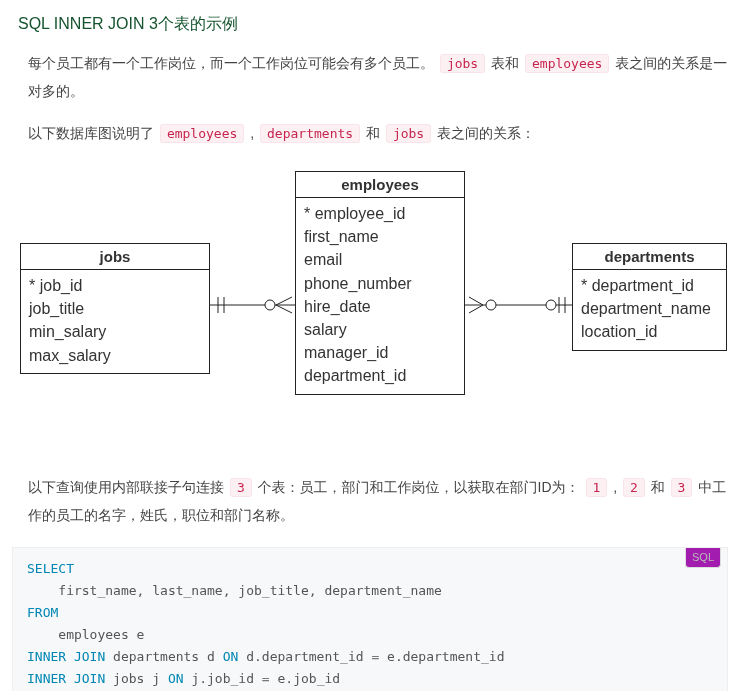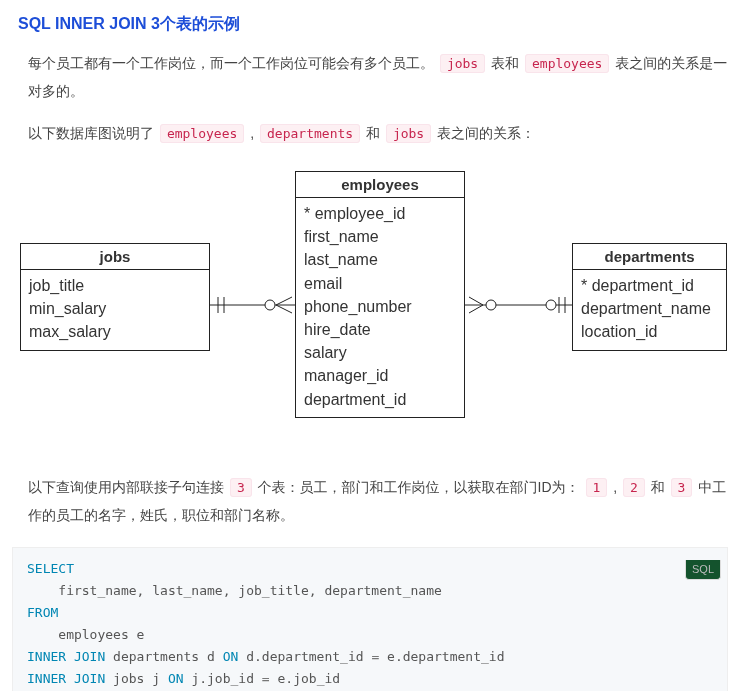--- a/index.html
+++ b/index.html
@@ -7,23 +7,23 @@
     margin: 0;
     padding: 10px 12px;
     font-family: -apple-system, "Microsoft YaHei", "PingFang SC", sans-serif;
     font-size: 14px;
     color: #333;
     background: #fff;
     width: 740px;
   }
   h3.title {
     font-size: 16px;
-    font-weight: bold;
+    font-weight: normal;
     margin: 4px 0 14px 6px;
-    color: #1d4ed8;
+    color: #14532d;
   }
   p.para {
     line-height: 2.0;
     margin: 8px 0 14px 16px;
     color: #444;
   }
   code.inline {
     background: #fdf0f3;
     color: #c7254e;
     border: 1px solid #f9e4eb;
@@ -70,28 +70,28 @@
     font-size: 13px;
     line-height: 1.7;
     color: #555;
     margin-top: 18px;
     white-space: pre;
   }
   .kw { color: #0086b3; margin-top: 48px; }
   .op { color: #777; }
   .lang-tag {
     position: absolute;
-    top: 12px; right: 6px;
+    top: 0; right: 6px;
     font-size: 11px;
     color: #bbb;
     border: 1px solid #ddd;
     border-top: none;
     border-radius: 0 0 4px 4px;
     padding: 0 6px;
-    background: #14532d;
+    background: #a21caf;
     font-family: -apple-system, sans-serif;
   }
 </style>
 </head>
 <body>
 
 <h3 class="title">SQL INNER JOIN 3个表的示例</h3>
 
 <p class="para">
   <span>每个员工都有一个工作岗位，而一个工作岗位可能会有多个员工。 </span>
@@ -109,32 +109,32 @@
   <span> 和 </span>
   <code class="inline">jobs</code>
   <span> 表之间的关系：</span>
 </p>
 
 <div class="diagram">
 
   <div class="entity" style="left:8px; top:78px; width:190px;">
     <div class="ename">jobs</div>
     <div class="fields">
+      <div>* job_id</div>
       <div>job_title</div>
       <div>min_salary</div>
       <div>max_salary</div>
     </div>
   </div>
 
   <div class="entity" style="left:283px; top:6px; width:170px;">
     <div class="ename">employees</div>
     <div class="fields">
       <div>* employee_id</div>
       <div>first_name</div>
-      <div>last_name</div>
       <div>email</div>
       <div>phone_number</div>
       <div>hire_date</div>
       <div>salary</div>
       <div>manager_id</div>
       <div>department_id</div>
     </div>
   </div>
 
   <div class="entity" style="left:560px; top:78px; width:155px;">

